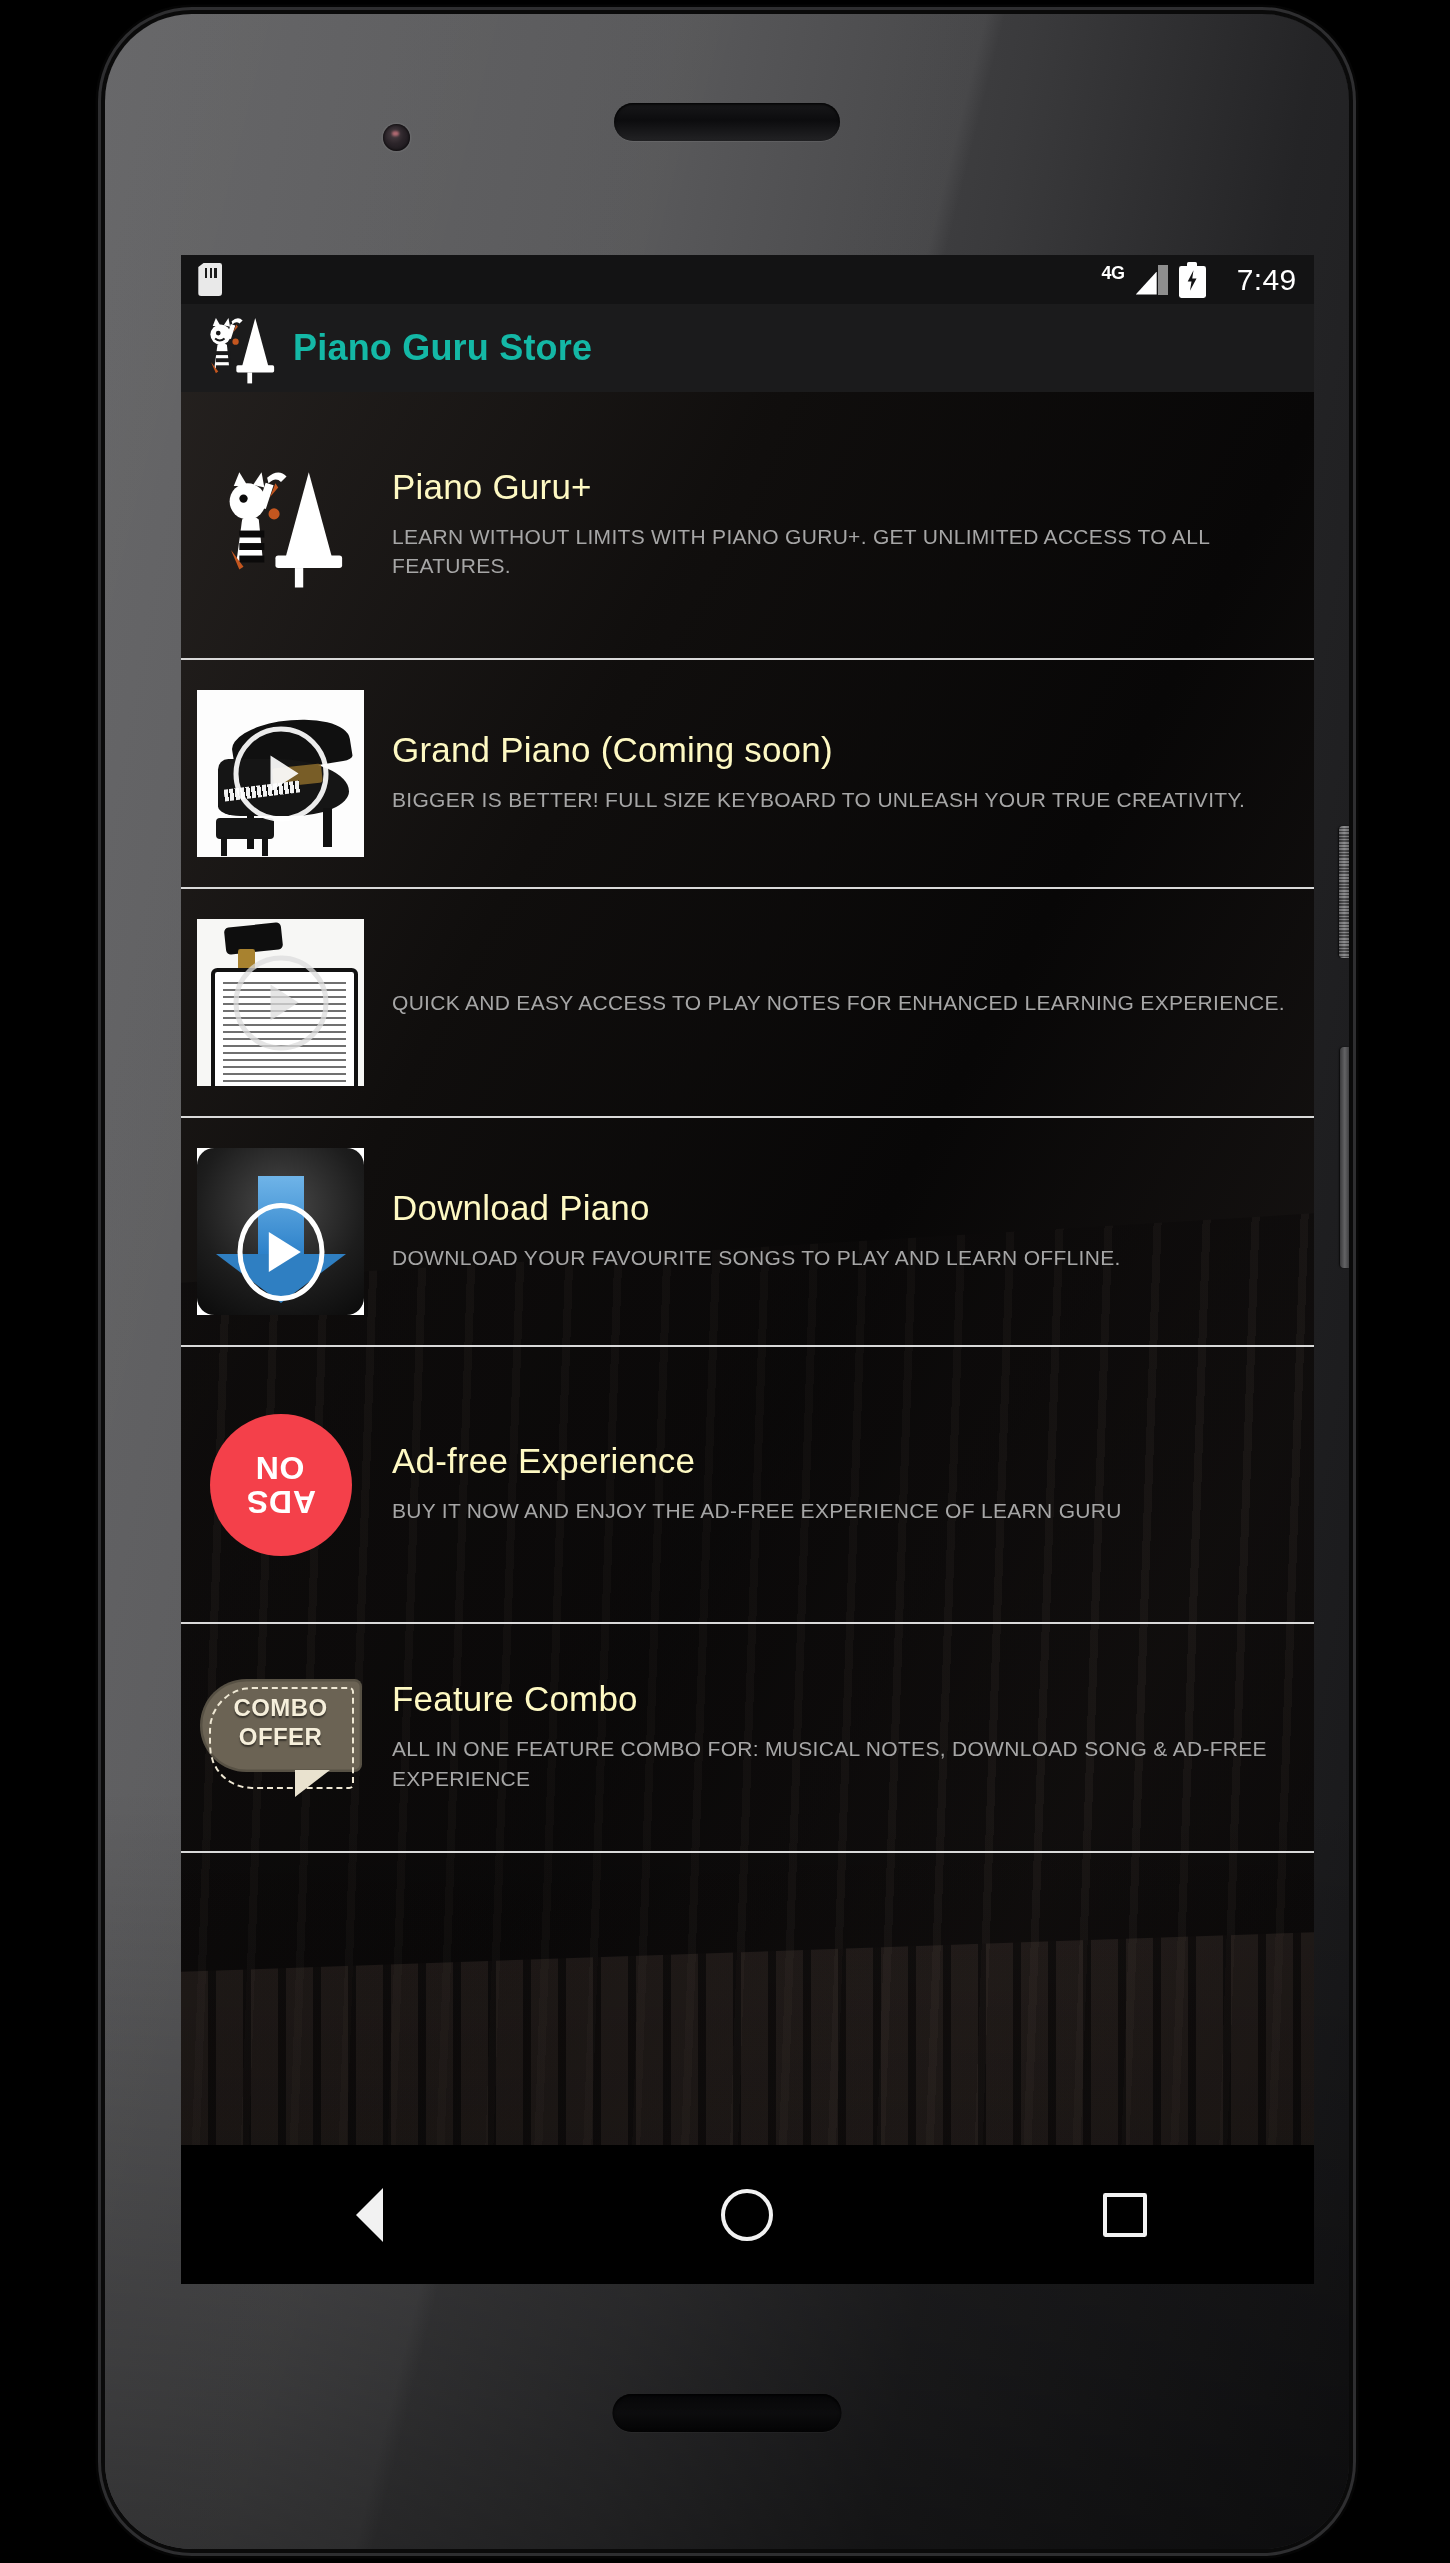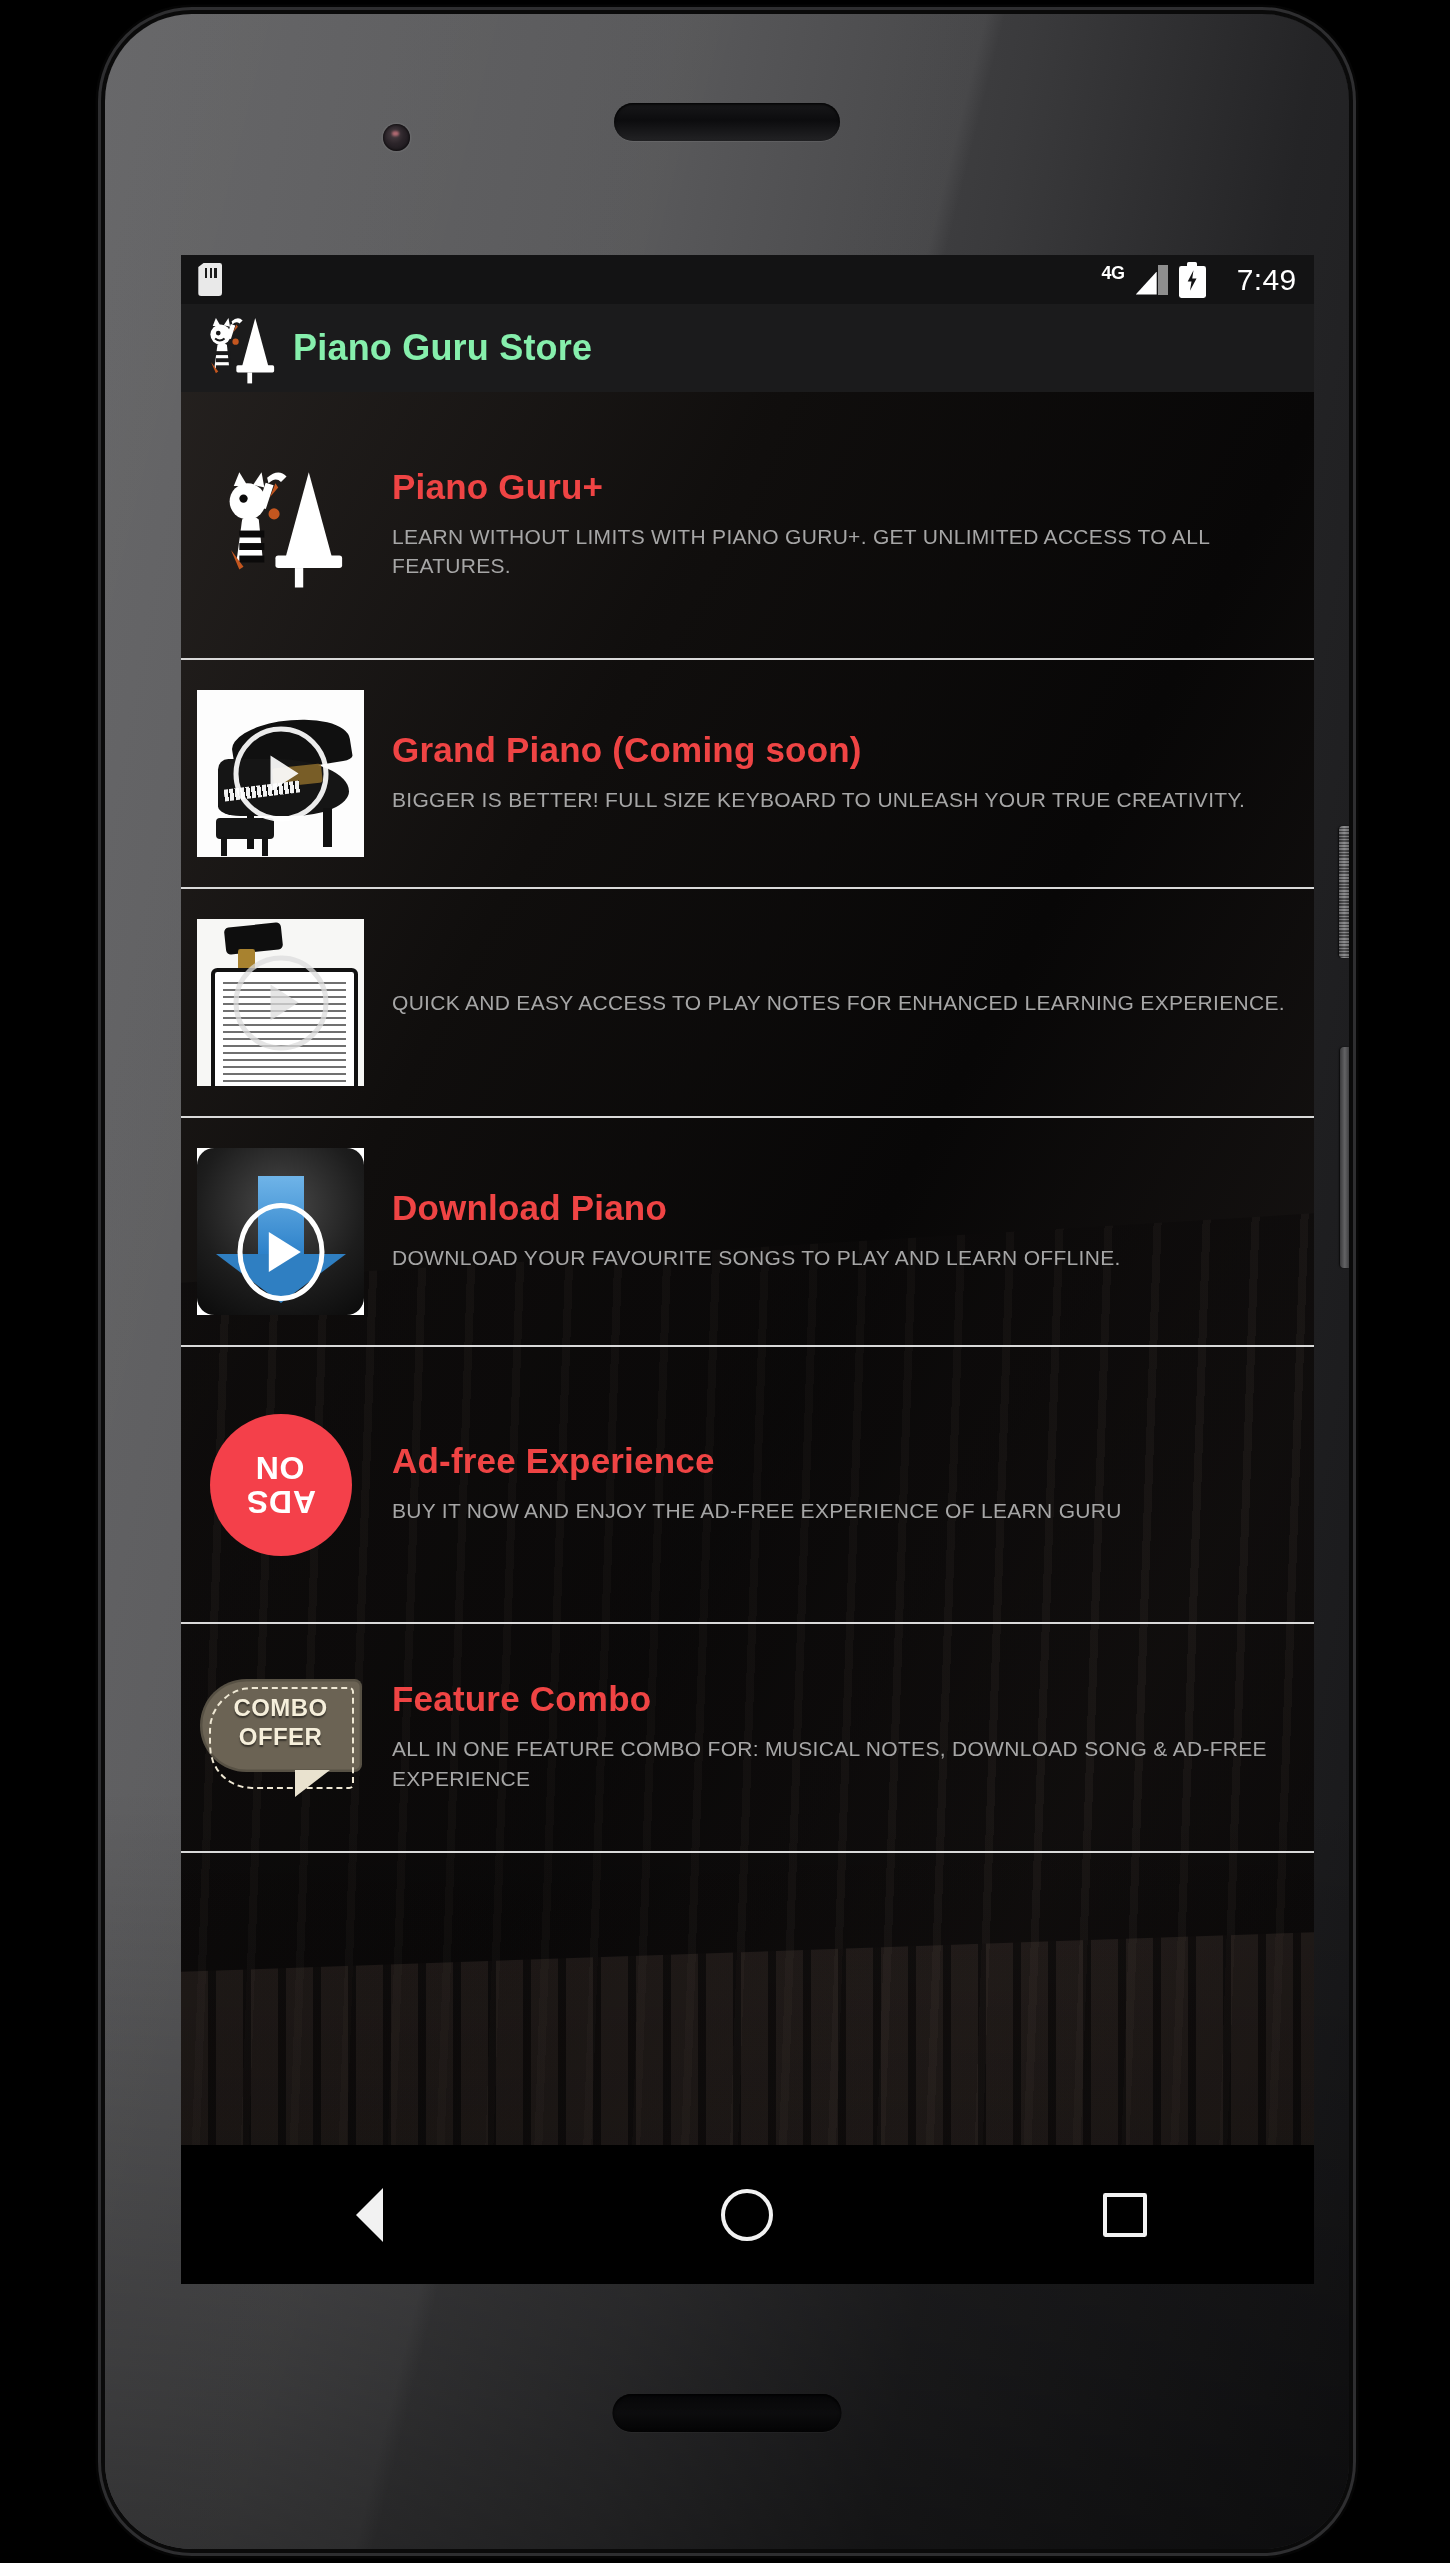--- a/index.html
+++ b/index.html
@@ -74,33 +74,33 @@
   .battery{width:27px;height:36px;position:relative;}
   .battery .shell{position:absolute;left:0;top:4px;width:27px;height:32px;background:#fff;border-radius:2.4px;}
   .battery .cap{position:absolute;left:8.7px;top:0;width:9.5px;height:5.5px;background:#fff;border-radius:1.6px 1.6px 0 0;}
   .battery .bolt{position:absolute;left:7px;top:8.7px;width:12.6px;height:20.5px;background:#131314;
     clip-path:polygon(62% 0,16% 55%,46% 55%,34% 100%,86% 40%,52% 40%);}
   .clock{font-size:30px;font-weight:400;letter-spacing:0.4px;margin-left:20px;}
 
   
   #actionbar{position:absolute;left:0;right:0;top:49px;height:88px;background:#1b1b1c;
     display:flex;align-items:center;padding-left:16px;box-sizing:border-box;z-index:5;}
-  .app-title{color:#86efac;font-size:36px;font-weight:700;letter-spacing:0.2px;margin-left:11px;}
+  .app-title{color:#14b8a6;font-size:36px;font-weight:700;letter-spacing:0.2px;margin-left:11px;}
 
   
   .mascot{flex:0 0 auto;}
 
   
   #store-list{position:absolute;left:0;right:0;top:137px;bottom:139px;overflow:hidden;z-index:4;}
   .store-row{position:relative;display:flex;align-items:center;box-sizing:border-box;
     padding:0 17.3px 0 16px;border-bottom:2.4px solid #d9d9d9;}
   .row-thumb{flex:0 0 auto;width:167px;height:167px;margin-right:28px;position:relative;
     display:flex;align-items:center;justify-content:center;}
   .row-text{flex:1 1 auto;min-width:0;padding-right:4.7px;}
-  .row-title{color:#ef4444;font-size:35px;font-weight:700;line-height:1.05;margin-bottom:16px;
+  .row-title{color:#fef9c3;font-size:35px;font-weight:400;line-height:1.05;margin-bottom:16px;
     letter-spacing:0.2px;white-space:nowrap;}
   .row-desc{color:#a6a6a6;font-size:21px;line-height:1.42;letter-spacing:0.3px;}
 
   
   .thumb-card{width:167px;height:167px;background:#fff;overflow:hidden;position:relative;}
   .play-ring{position:absolute;left:50%;top:50%;transform:translate(-50%,-50%);
     width:85px;height:85px;border:5.5px solid rgba(255,255,255,.92);border-radius:50%;
     display:flex;align-items:center;justify-content:center;}
   .play-ring::after{content:"";width:0;height:0;border-left:28px solid rgba(255,255,255,.92);
     border-top:18px solid transparent;border-bottom:18px solid transparent;margin-left:8px;}

